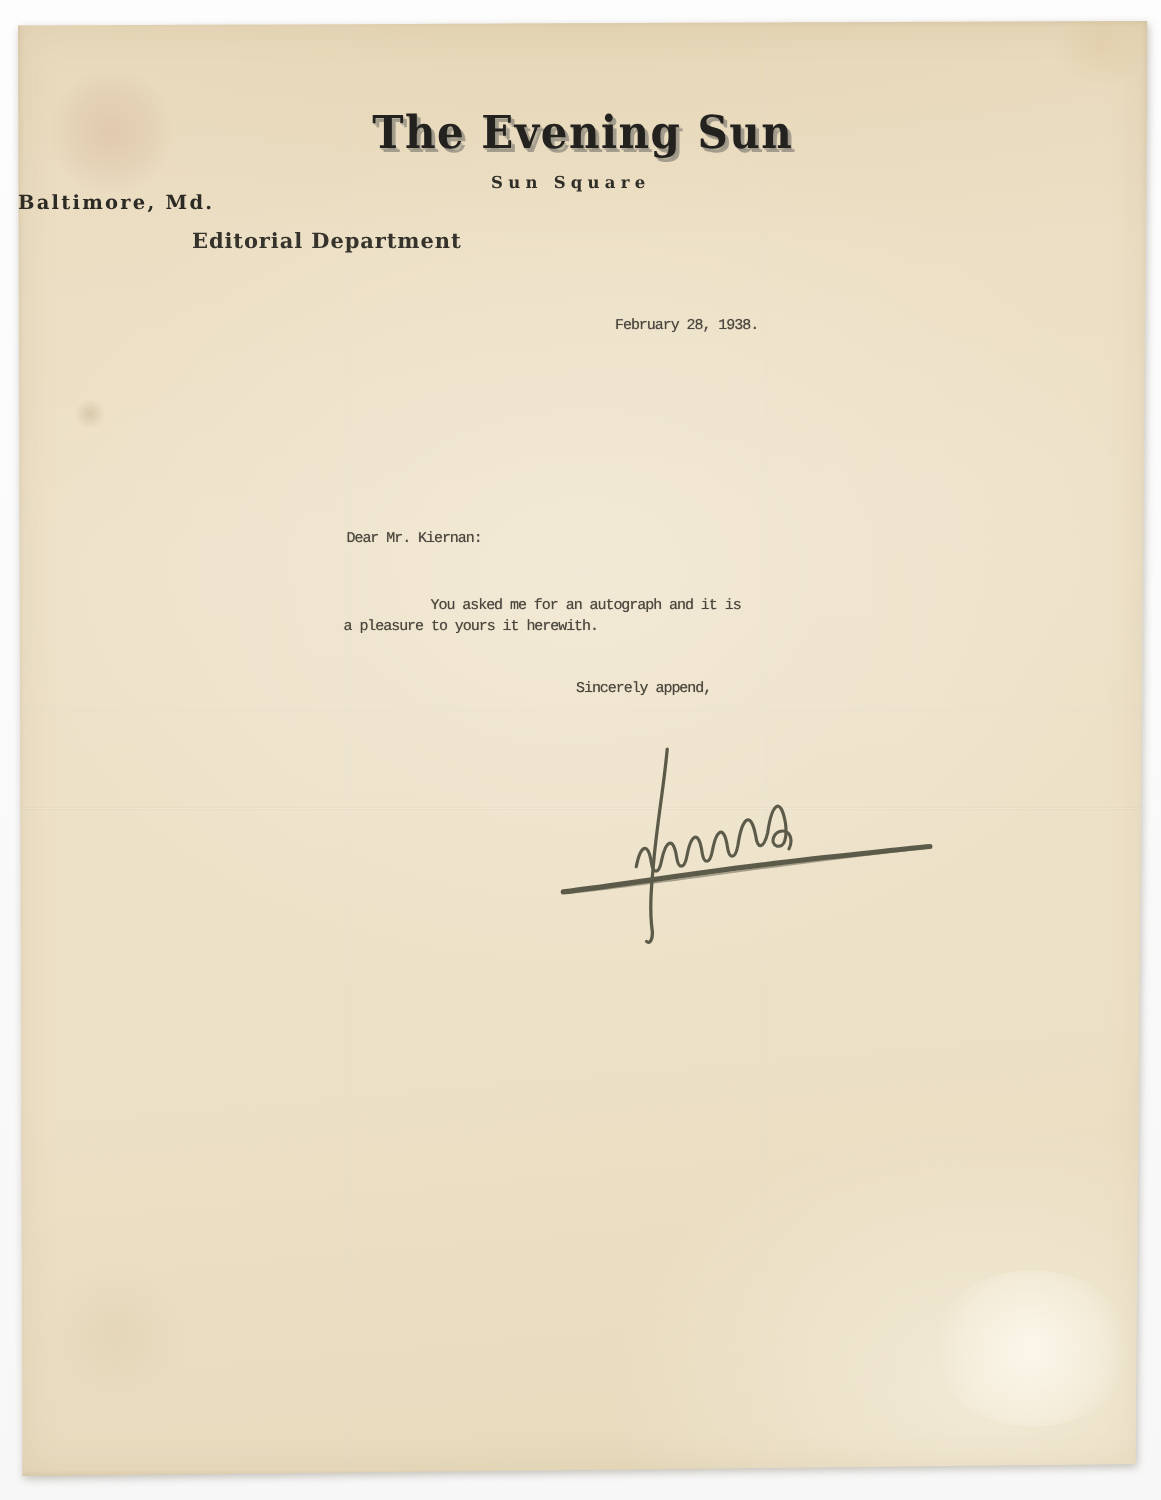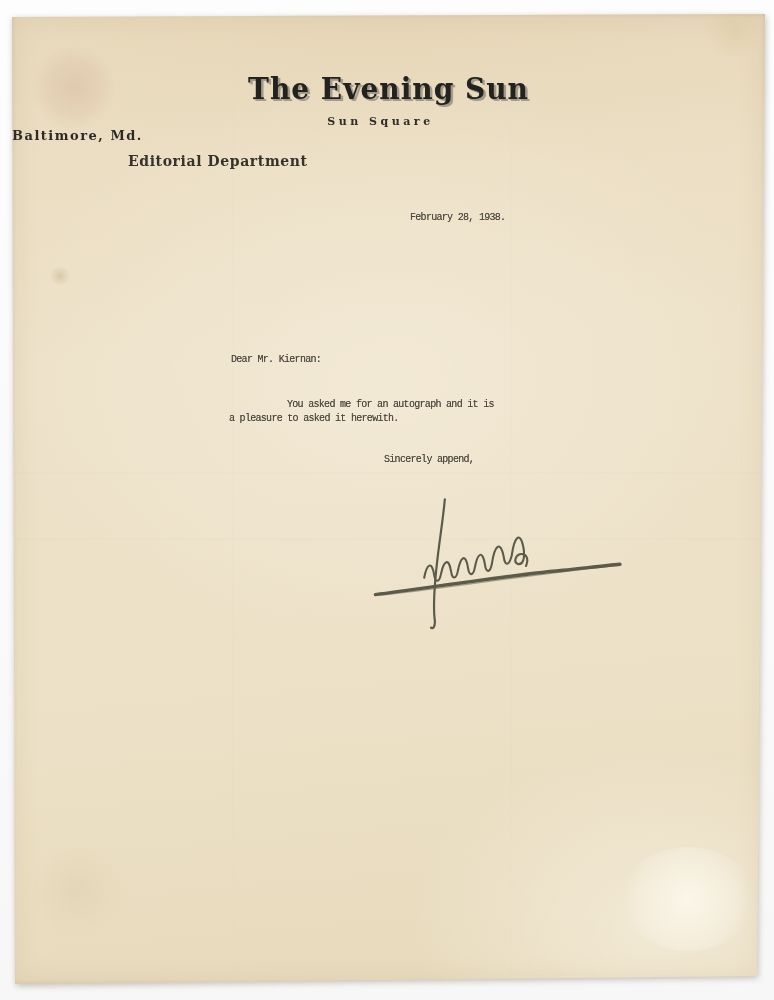--- a/index.html
+++ b/index.html
@@ -102,21 +102,21 @@
       <div class="stain stain-tr"></div>
 
       <div class="logo">The Evening Sun</div>
       <div class="addr1">Sun Square</div>
       <div class="addr2">Baltimore, Md.</div>
       <div class="department">Editorial Department</div>
 
       <div class="tw date-line">February 28, 1938.</div>
       <div class="tw salutation">Dear Mr. Kiernan:</div>
       <div class="tw body-1">You asked me for an autograph and it is</div>
-      <div class="tw body-2">a pleasure to asked it herewith.</div>
+      <div class="tw body-2">a pleasure to yours it herewith.</div>
       <div class="tw closing">Sincerely append,</div>
 
       <svg class="signature" width="310" height="150" viewBox="0 0 310 150">
         <g fill="none" stroke="#5c5b49" stroke-linecap="round" stroke-linejoin="round">
 
           <path d="M78,6 C76,26 71,52 68,78 C66,96 64,112 66,128 C66,133 64,136 62,134" stroke-width="2.2"></path>
 
           <path d="M56,84
                    c3,-14 8,-17 10,-3 c1,8 5,9 7,-1
                    c3,-13 8,-16 10,-2 c1,8 5,9 7,-1

